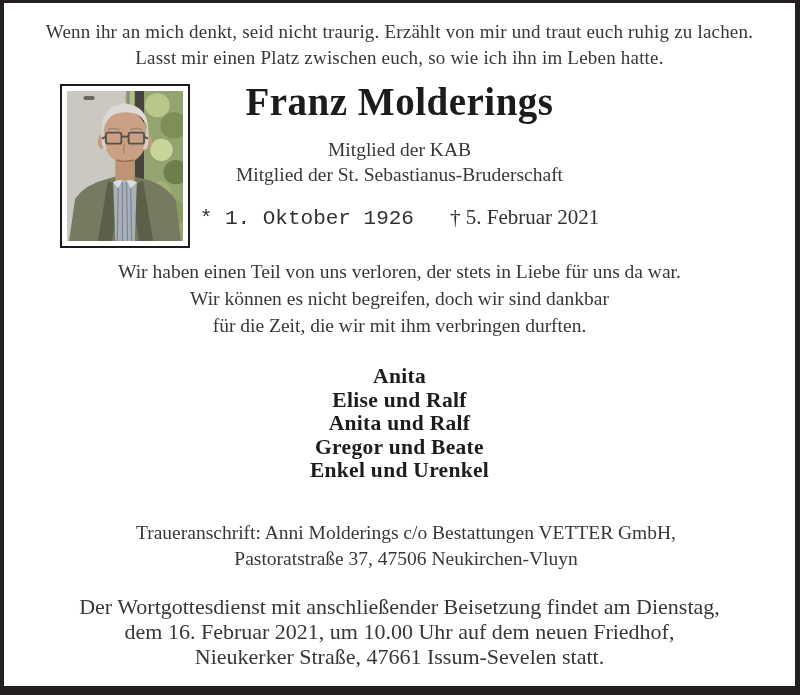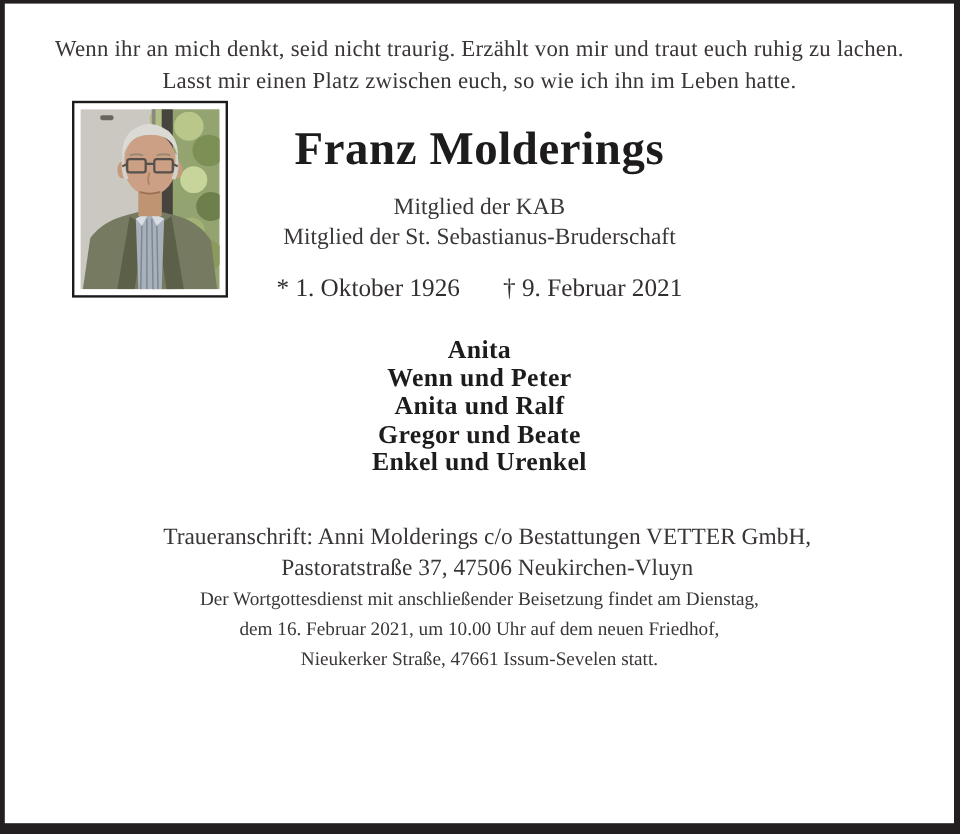--- a/index.html
+++ b/index.html
@@ -22,47 +22,47 @@
     position: absolute;
     left: 56px; top: 81px;           
     width: 130px; height: 164px;
     background: #ffffff;
     border: 2.5px solid #1c1a1b;
     padding: 5px;
   }
   .photo-frame svg { display: block; width: 100%; height: 100%; }
   
   .quote {
-    padding-top: 26px;
+    padding-top: 16px;
     font-size: 19px;
     line-height: 26px;
     color: #3a3637;
     letter-spacing: 0.2px;
   }
   .deceased-name {
-    margin-top: 21px;
+    margin-top: 8px;
     font-size: 39px;
     font-weight: bold;
     line-height: 46px;
     color: #1d1b1c;
     letter-spacing: 0.5px;
   }
   .memberships {
     margin-top: 12px;
     font-size: 19.5px;
     line-height: 25px;
     color: #3a3637;
   }
   .dates {
     margin-top: 16px;
     font-size: 21px;
     line-height: 28px;
     color: #332f30;
   }
-  .dates .birth { margin-right: 36px; }
+  .dates .birth { margin-right: 36px; font-family: Liberation Mono, monospace; }
   .tribute {
     margin-top: 25px;
     font-size: 19.5px;
     line-height: 27px;
     color: #3a3637;
   }
   .mourners {
     margin-top: 26px;
     font-size: 21.5px;
     font-weight: bold;
@@ -71,22 +71,22 @@
     letter-spacing: 0.3px;
   }
   .address {
     margin-top: 37px;
     font-size: 19.5px;
     line-height: 26px;
     color: #3a3637;
     padding-left: 13px;
   }
   .service {
-    margin-top: 0;
-    font-size: 16px;
+    margin-top: 22px;
+    font-size: 22px;
     line-height: 25px;
     color: #3a3637;
   }
 </style>
 </head>
 <body>
 
 <div class="clipping">
 
   <div class="photo-frame">
@@ -149,27 +149,32 @@
   </div>
 
   <div class="deceased-name">Franz Molderings</div>
 
   <div class="memberships">
     <div>Mitglied der KAB</div>
     <div>Mitglied der St. Sebastianus-Bruderschaft</div>
   </div>
 
   <div class="dates">
-    <span class="birth">* 1. Oktober 1926</span><span>† 9. Februar 2021</span>
+    <span class="birth">* 1. Oktober 1926</span><span>† 5. Februar 2021</span>
   </div>
 
+  <div class="tribute">
+    <div>Wir haben einen Teil von uns verloren, der stets in Liebe für uns da war.</div>
+    <div>Wir können es nicht begreifen, doch wir sind dankbar</div>
+    <div>für die Zeit, die wir mit ihm verbringen durften.</div>
+  </div>
 
   <div class="mourners">
     <div>Anita</div>
-    <div>Wenn und Peter</div>
+    <div>Elise und Ralf</div>
     <div>Anita und Ralf</div>
     <div>Gregor und Beate</div>
     <div>Enkel und Urenkel</div>
   </div>
 
   <div class="address">
     <div>Traueranschrift: Anni Molderings c/o Bestattungen VETTER GmbH,</div>
     <div>Pastoratstraße 37, 47506 Neukirchen-Vluyn</div>
   </div>
 

